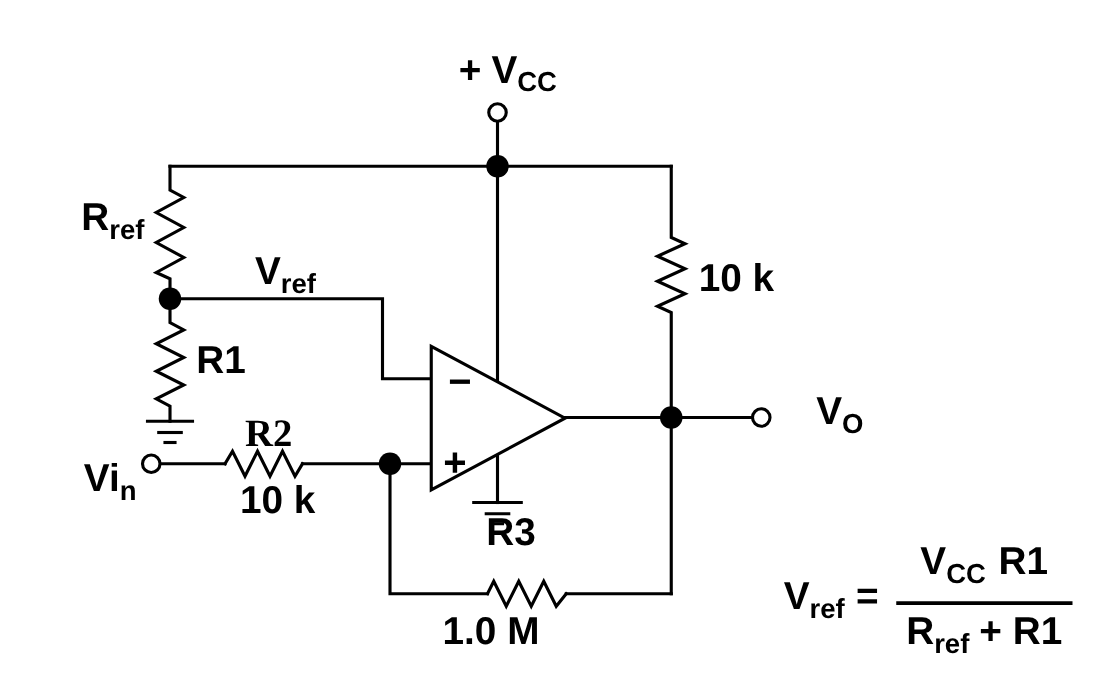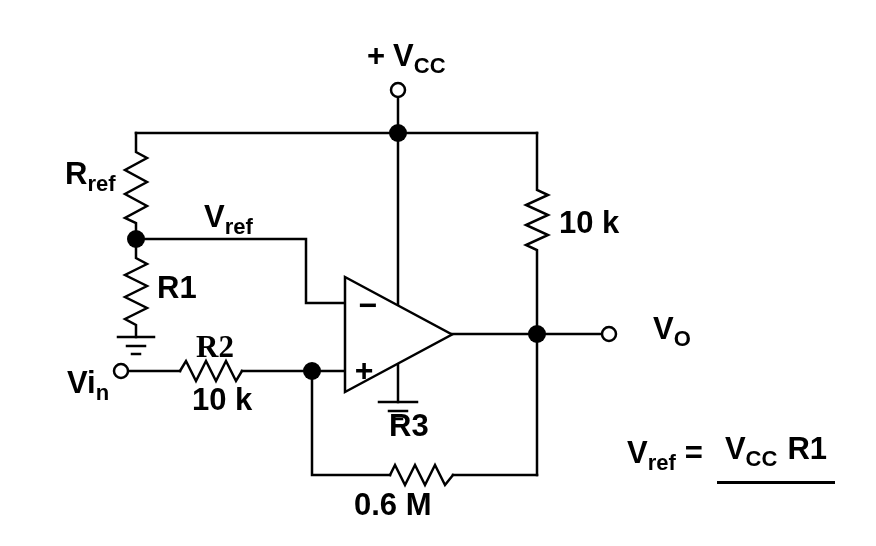--- a/index.html
+++ b/index.html
@@ -139,26 +139,27 @@
   <div class="lbl" style="left:67px; top:354px;margin-top:12px;"><span>Vi</span><span class="sub">n</span></div>
 
   <div class="lbl" style="left:196px; top:330px;font-family:Liberation Serif, serif;">R2</div>
   <div class="lbl" style="left:192px; top:383px;">10 k</div>
 
   <div class="lbl" style="left:559px; top:206px;">10 k</div>
 
   <div class="lbl" style="left:653px; top:312px;"><span>V</span><span class="sub">O</span></div>
 
   <div class="lbl" style="left:389px; top:409px;">R3</div>
-  <div class="lbl" style="left:354px; top:488px;">0.6 M</div>
+  <div class="lbl" style="left:354px; top:488px;">1.0 M</div>
 
   <div class="opamp-sign" style="left:355px; top:288px;">−</div>
   <div class="opamp-sign" style="left:351px; top:353px;">+</div>
 
   <div class="formula">
     <div><span>V</span><span class="sub">ref</span><span class="equals">=</span></div>
     <div class="fraction">
       <div class="frac-num"><span>V</span><span class="sub">CC</span><span class="rest-gap">R1</span></div>
       <div class="frac-bar"></div>
+      <div class="frac-den"><span>R</span><span class="sub">ref</span><span class="rest-gap-sm">+ R1</span></div>
     </div>
   </div>
 
 </div>
 
 </body></html>

